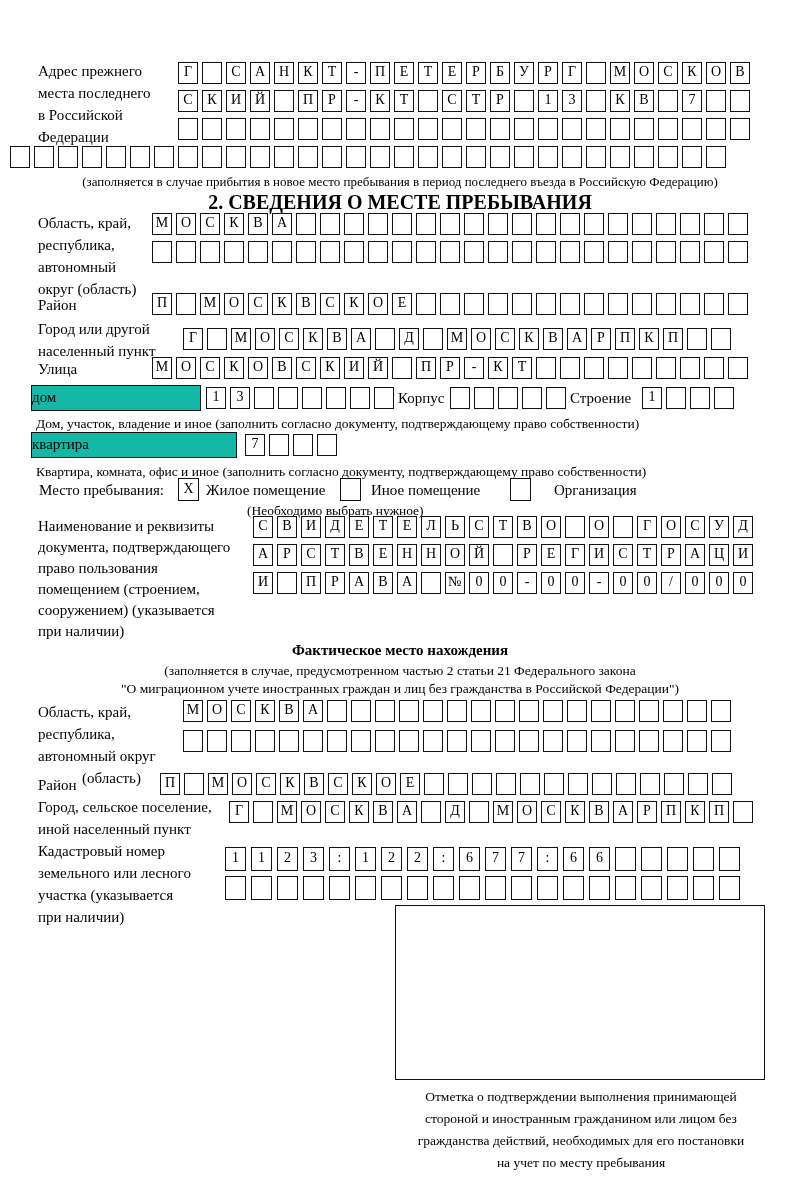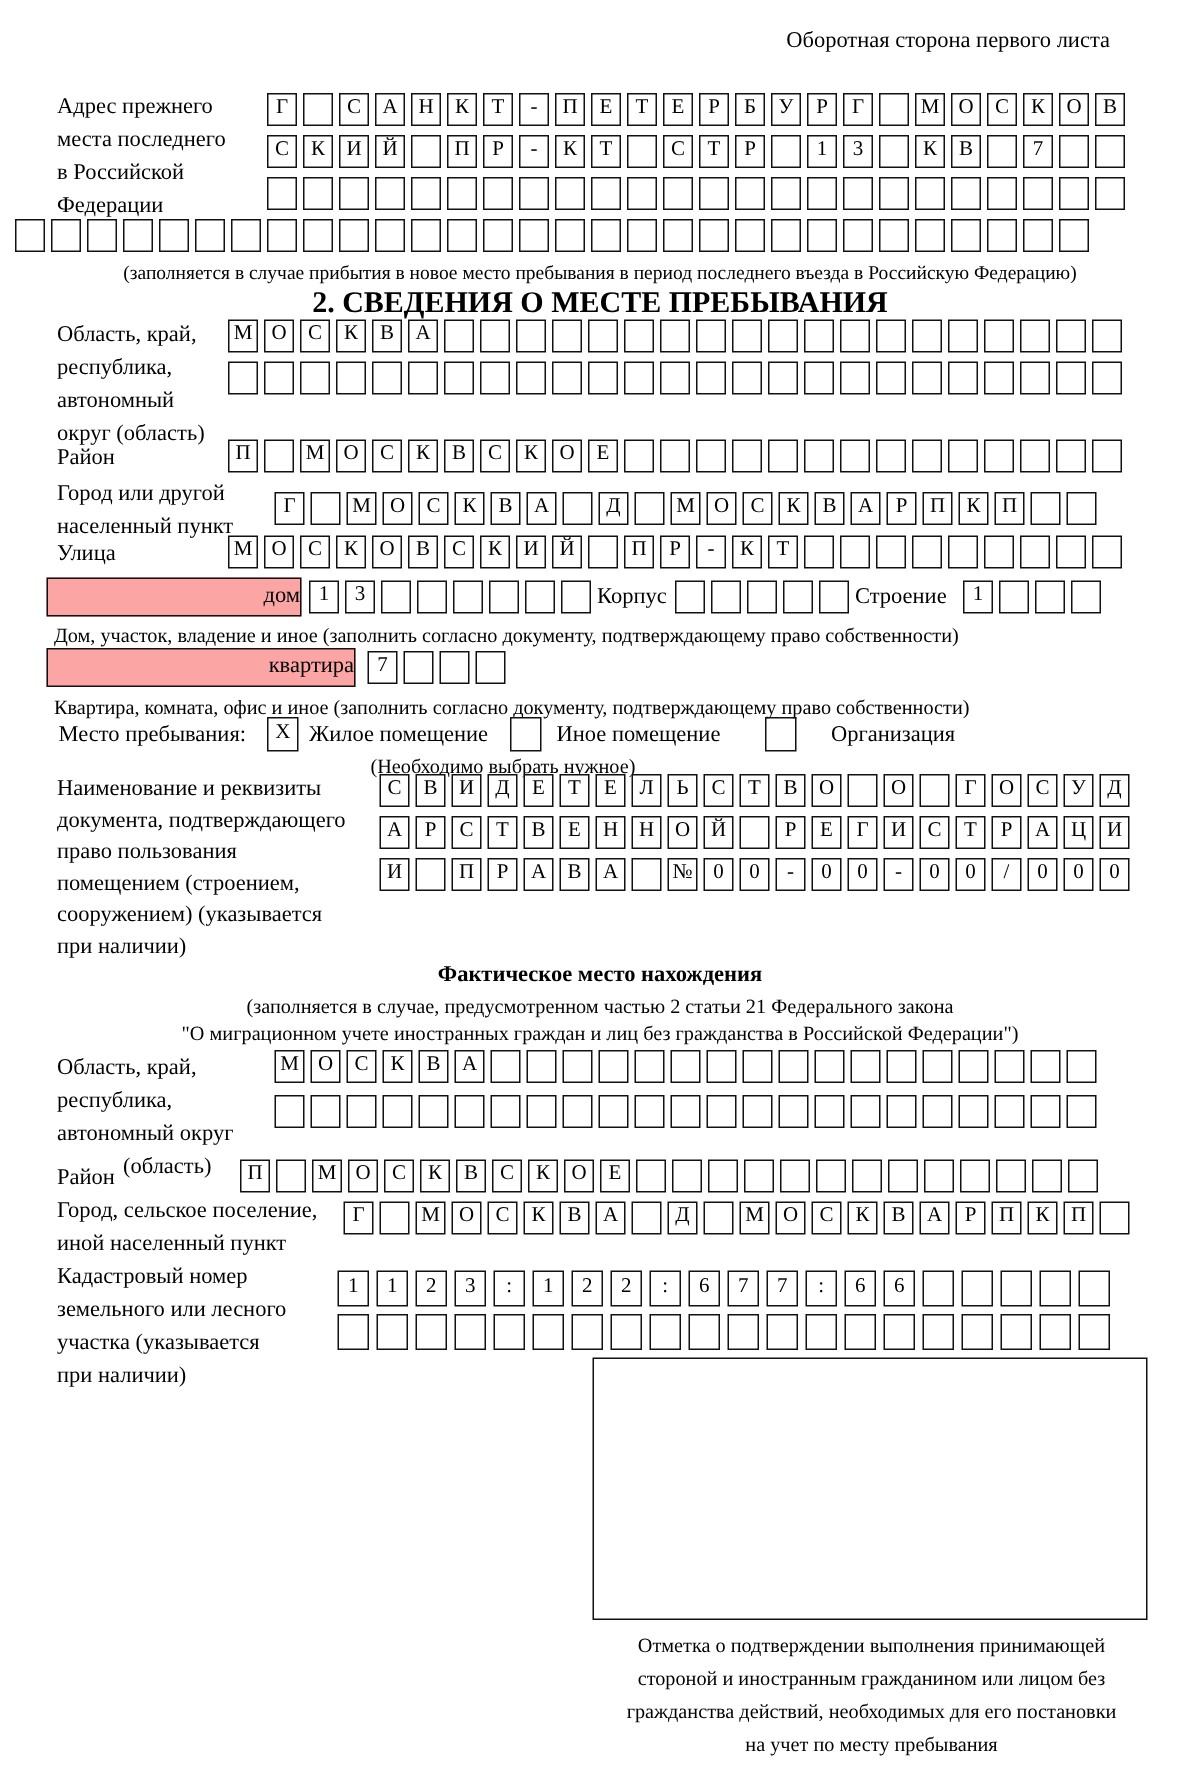--- a/index.html
+++ b/index.html
@@ -11,31 +11,30 @@
   .note2{font-size:13.5px;line-height:18px;white-space:nowrap;}
   .bold{font-weight:bold;}
   .centered{left:0;right:0;text-align:center;}
   .boxrow{position:absolute;display:flex;gap:4px;}
   .cell{flex:0 0 auto;width:20px;height:22px;border:1.6px solid #111;
         box-sizing:border-box;text-align:center;font-size:14px;line-height:18px;
         font-family:"Liberation Serif",serif;background:#fff;}
   .boxrow.wide{gap:5px;}
   .boxrow.wide .cell{width:21px;height:24px;line-height:20px;}
   .rectlabel{position:absolute;border:1.6px solid #111;box-sizing:border-box;
-        text-align:right;font-size:15px;background:#fca5a5;}
+        text-align:left;font-size:15px;background:#14b8a6;}
   .chk{position:absolute;width:21px;height:23px;border:1.6px solid #111;
         box-sizing:border-box;text-align:center;font-size:14px;line-height:19px;}
   .stamp{position:absolute;border:1.8px solid #111;box-sizing:border-box;background:#fff;}
 </style>
 </head>
 <body>
 
 <div class="page">
 
-  <div class="abs lbl" style="top:16px;right:60px;">Оборотная сторона первого листа</div>
 
   <div class="abs lbl" style="left:38px;top:60px;">Адрес прежнего</div>
   <div class="abs lbl" style="left:38px;top:82px;">места последнего</div>
   <div class="abs lbl" style="left:38px;top:104px;">в Российской</div>
   <div class="abs lbl" style="left:38px;top:126px;">Федерации</div>
 
   <div class="boxrow" style="left:178px;top:62px;">
       <span class="cell">Г</span>
       <span class="cell">&nbsp;</span>
       <span class="cell">С</span>

